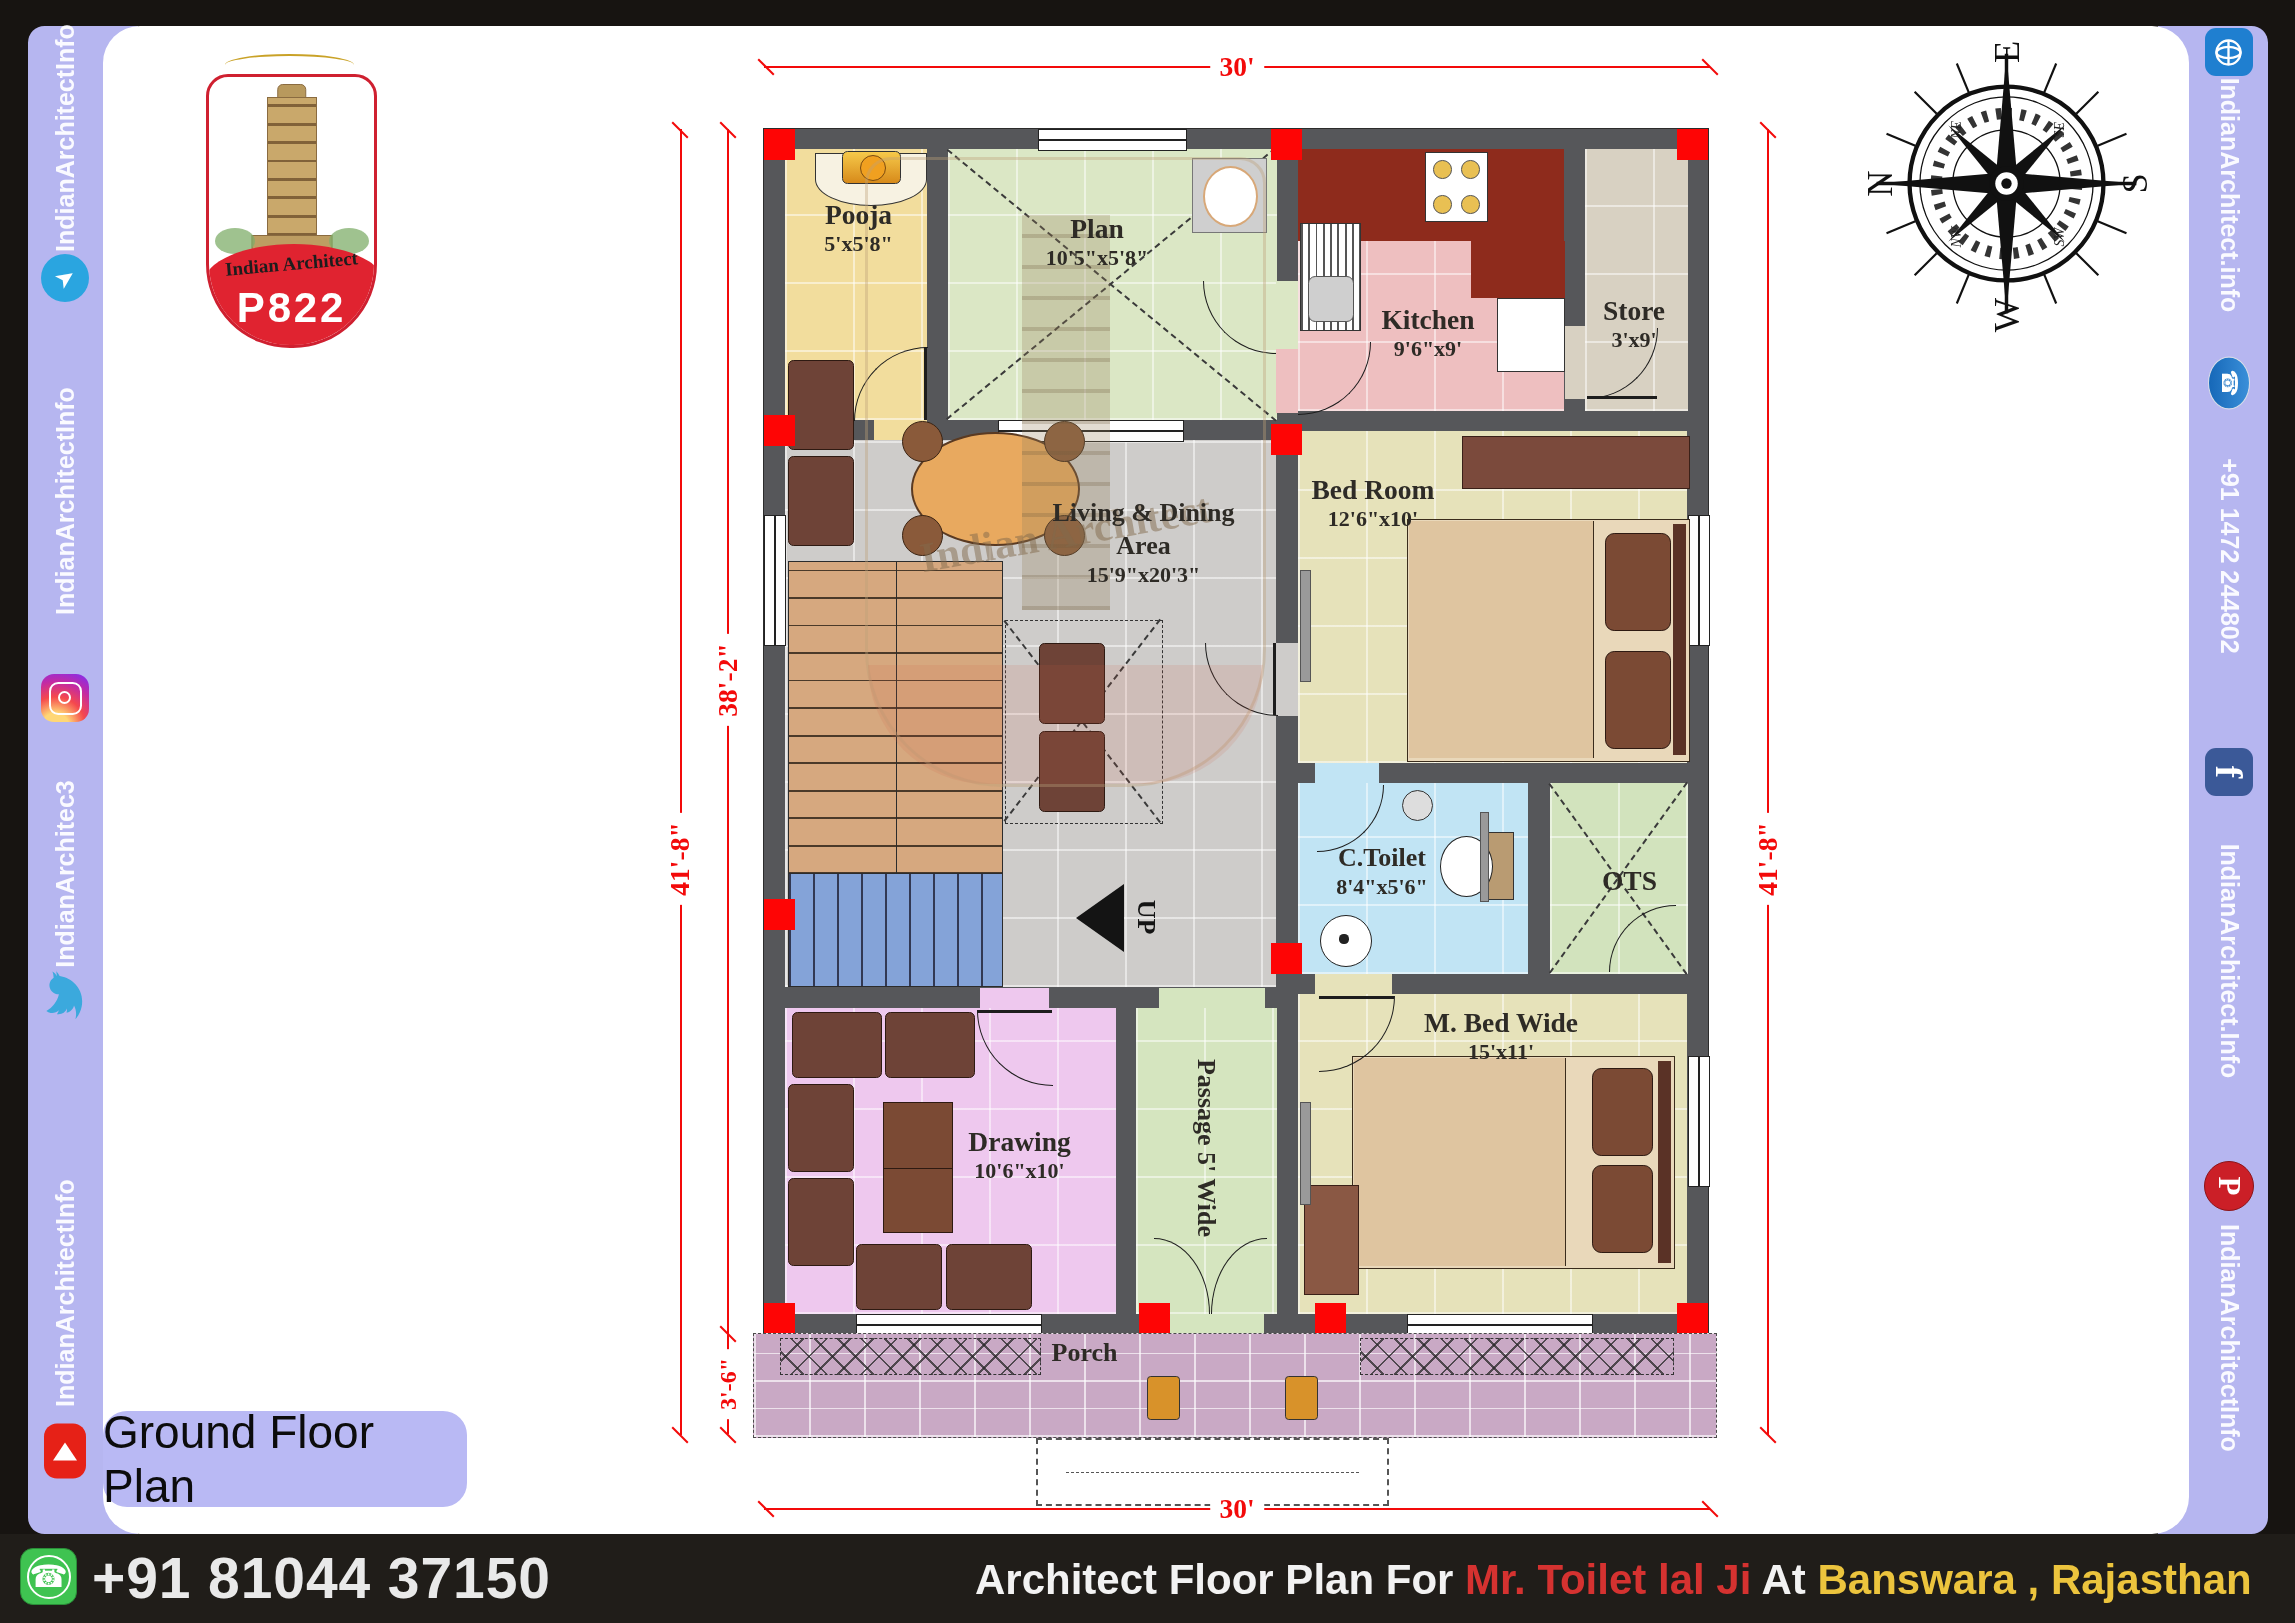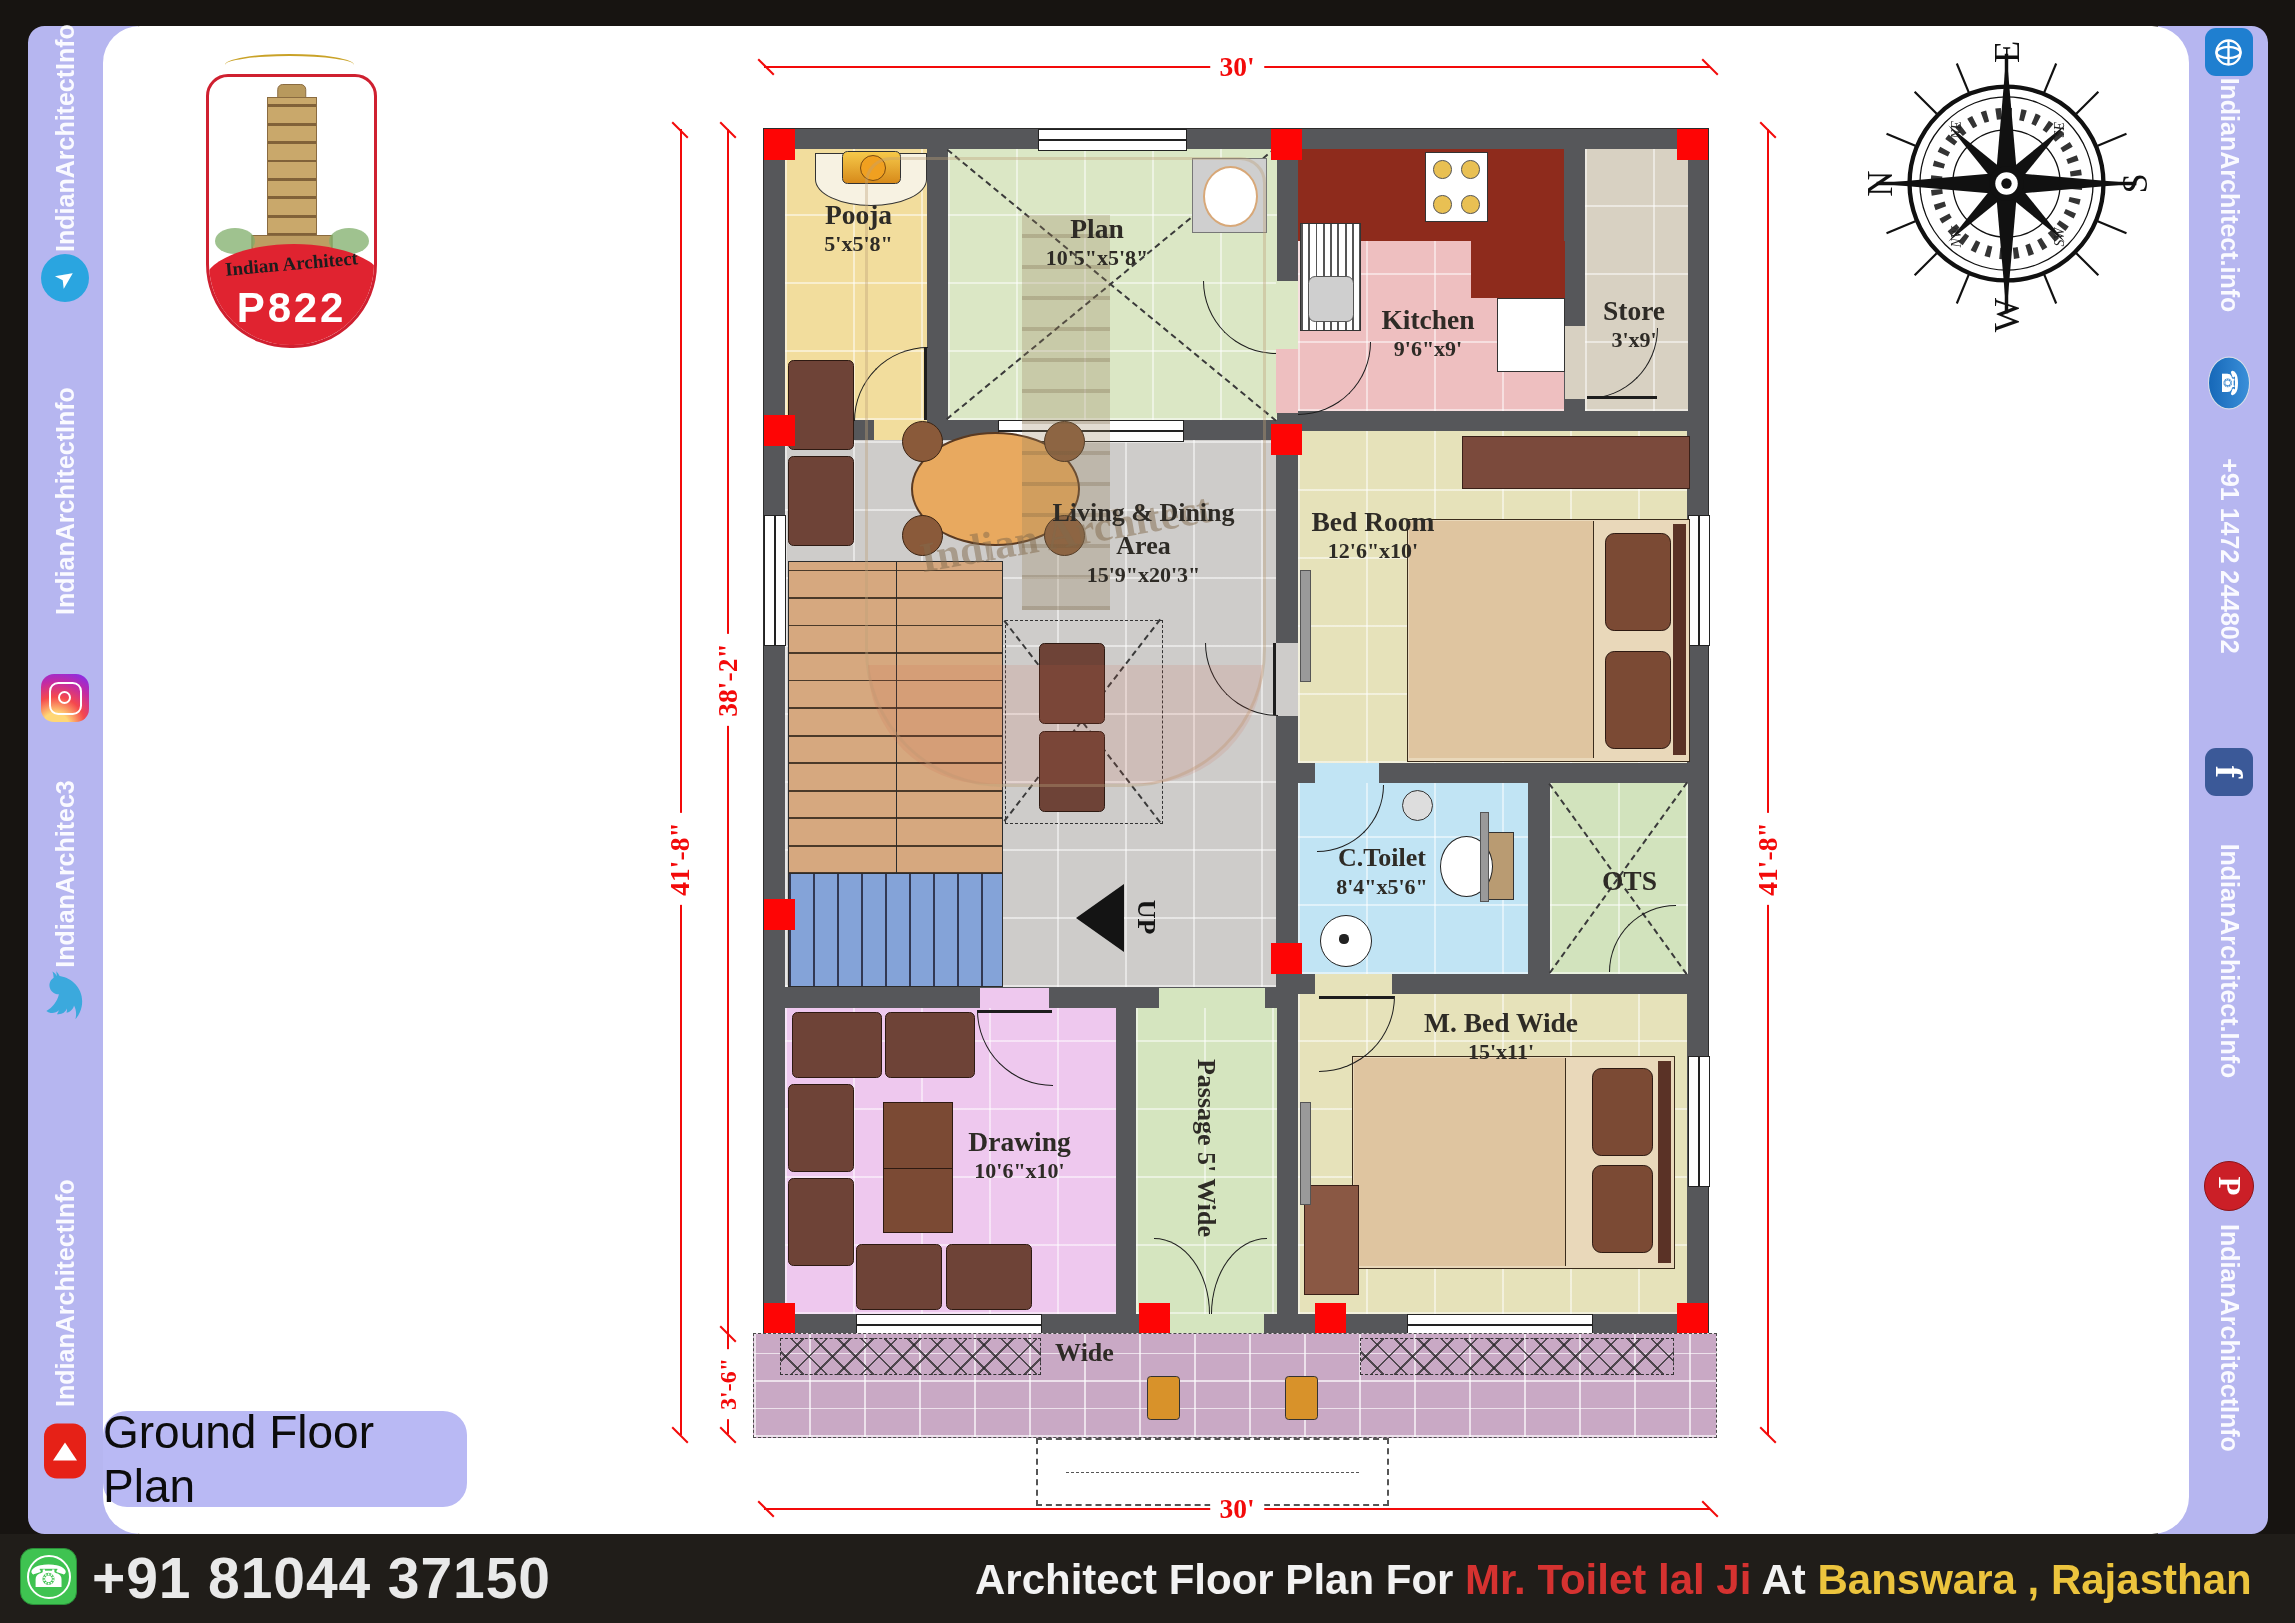--- a/index.html
+++ b/index.html
@@ -386,21 +386,21 @@
     <span class="sz">9'6"x9'</span>
   </div>
   <div class="rlabel" style="left:815px;top:165px;width:110px;">
     <span class="nm">Store</span>
     <span class="sz">3'x9'</span>
   </div>
   <div class="rlabel" style="left:274px;top:367px;width:211px;">
     <span class="nm" style="font-size:26px;text-align:center;">Living &amp; Dining Area</span>
     <span class="sz">15'9"x20'3"</span>
   </div>
-  <div class="rlabel" style="left:522px;top:344px;width:174px;margin-top:32px;">
+  <div class="rlabel" style="left:522px;top:344px;width:174px;">
     <span class="nm">Bed Room</span>
     <span class="sz">12'6"x10'</span>
   </div>
   <div class="rlabel" style="left:549px;top:712px;width:138px;">
     <span class="nm" style="font-size:26px;">C.Toilet</span>
     <span class="sz">8'4"x5'6"</span>
   </div>
   <div class="rlabel" style="left:815px;top:735px;width:101px;">
     <span class="nm">OTS</span>
   </div>
@@ -412,21 +412,21 @@
   <div class="rlabel" style="left:650px;top:877px;width:174px;">
     <span class="nm">M. Bed Wide</span>
     <span class="sz">15'x11'</span>
   </div>
 </div>
 
 <div class="abs" id="porch-strip">
   <div class="planter" style="left:26px;width:259px;"></div>
   <div class="planter" style="left:606px;width:312px;"></div>
   <div class="rlabel" style="left:266px;top:1.8px;width:129px;">
-    <span class="nm" style="font-size:26px;">Wide</span>
+    <span class="nm" style="font-size:26px;">Porch</span>
   </div>
   <div class="post" style="left:393px;"></div>
   <div class="post" style="left:531px;"></div>
 </div>
 <div class="abs" id="steps">
   <div style="position:absolute;left:8%;top:50%;width:84%;height:0;border-top:1.8px dashed #555;"></div>
 </div>
 
 <div class="dimh" style="left:764px;top:66px;width:946px;"></div>
 <div class="tick" style="left:755px;top:66px;"></div>

